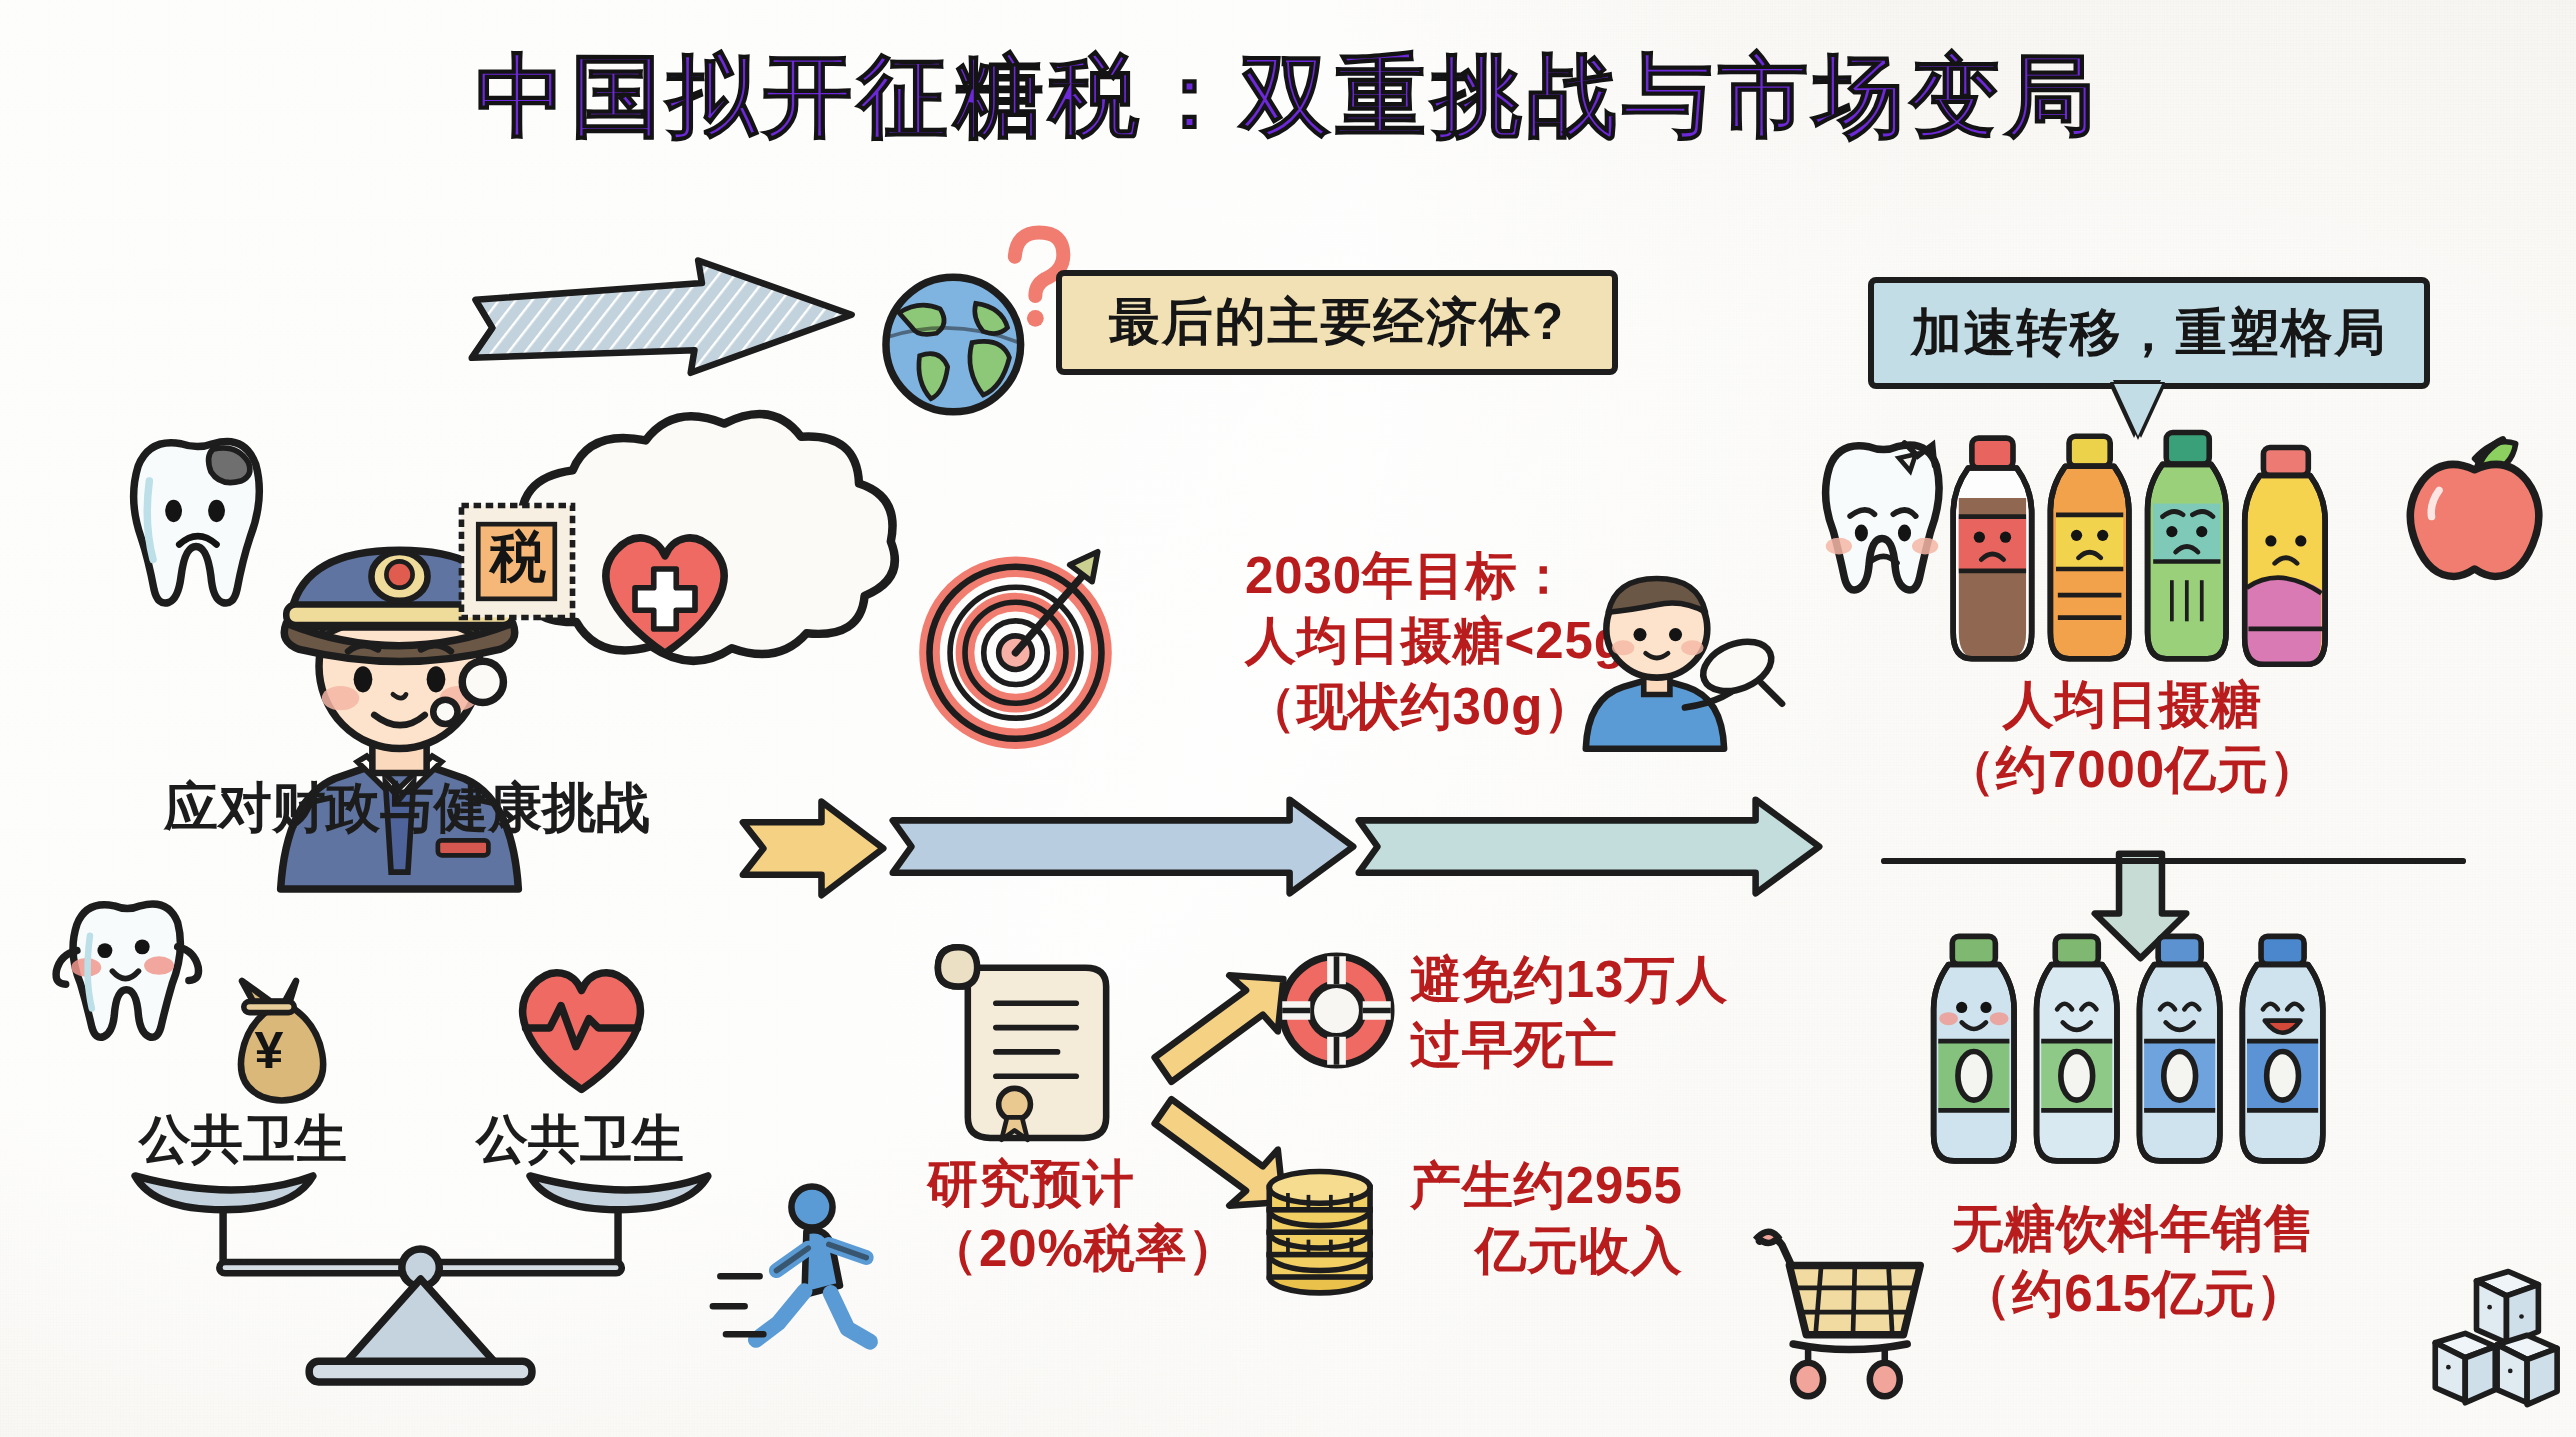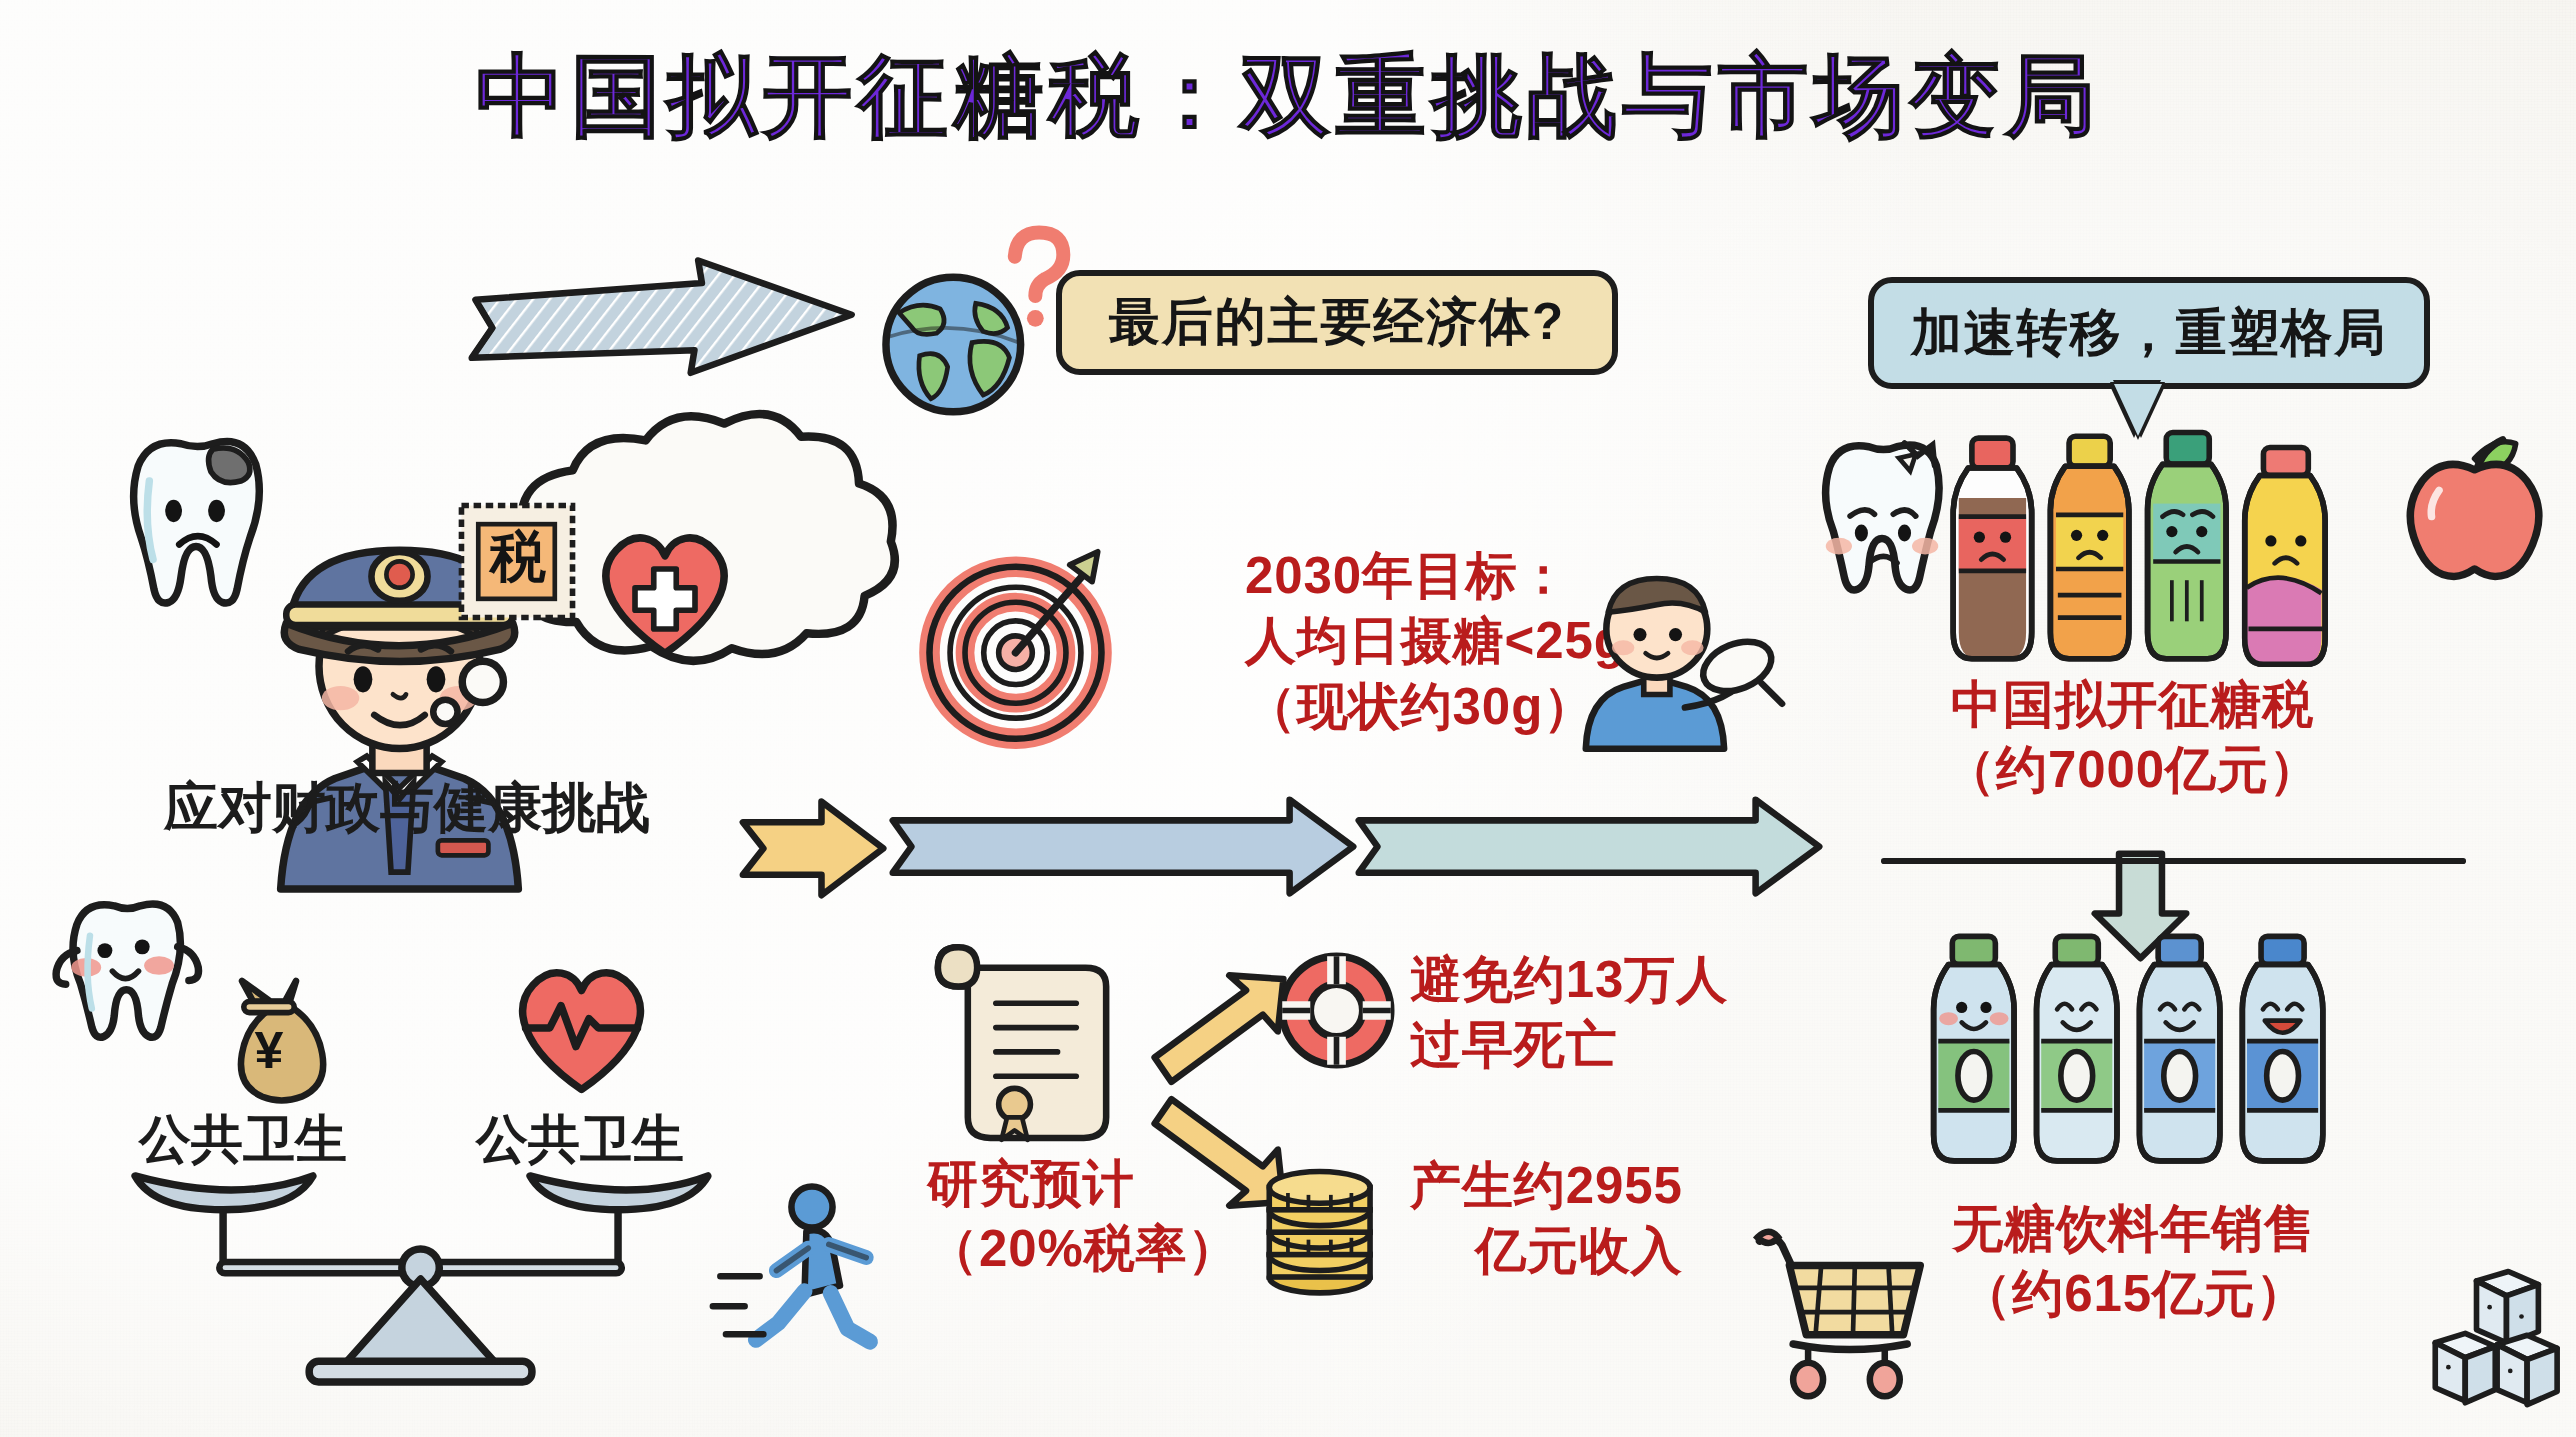--- a/index.html
+++ b/index.html
@@ -30,21 +30,21 @@
     text-align:center;
     font-size:90px;
     font-weight:700;
     letter-spacing:5.6px;
     color:#6d28d9;
     -webkit-text-stroke:1.4px #131313;
   }
 
   .callout{
     border:6.6px solid #1d1d1d;
-    border-radius:24px;
+    border-radius:8px;
     font-size:51px;
     font-weight:700;
     letter-spacing:1.9px;
     display:flex; align-items:center; justify-content:center;
     box-sizing:border-box;
     color:#161616;
   }
   #callout-economy{
     left:1056px; top:270px; width:562px; height:105px;
     background:#f2e1b4;
@@ -274,21 +274,21 @@
     <path d="M8,170 q36,-22 80,4 v52 q0,28 -20,28 h-42 q-18,0 -18,-26 z" fill="#da7ab4"></path>
     <path d="M22,52 h54 q16,22 16,48 v126 q0,28 -20,28 h-46 q-20,0 -20,-28 v-126 q0,-26 16,-48 z" fill="none" stroke="#1d1d1d" stroke-width="6" stroke-linejoin="round"></path>
     <path d="M8,172 q36,-24 80,6" fill="none" stroke="#1d1d1d" stroke-width="5"></path>
     <line x1="10" y1="216" x2="90" y2="216" stroke="#1d1d1d" stroke-width="5"></line>
     <circle cx="34" cy="122" r="6" fill="#141414"></circle>
       <circle cx="66" cy="122" r="6" fill="#141414"></circle>
     <path d="M38,146 q12,-12 24,0" fill="none" stroke="#1d1d1d" stroke-width="5" stroke-linecap="round"></path>
   </g>
 </svg>
 
-<div class="abs hand bodytext centered" id="market-sugar-label">中国拟开征糖税
+<div class="abs hand bodytext centered" id="market-sugar-label">人均日摄糖
 （约7000亿元）</div>
 
 <svg class="abs" style="left:2396px;top:421px" width="159" height="164" viewBox="0 0 170 175">
   <path d="M84,40 q22,-24 44,-16 q-4,26 -30,30 z" fill="#8cd160" stroke="#1d1d1d" stroke-width="6" stroke-linejoin="round"></path>
   <path d="M86,54 q6,-24 28,-34" fill="none" stroke="#1d1d1d" stroke-width="8" stroke-linecap="round"></path>
   <path d="M84,52 q-34,-16 -56,12 q-22,30 -6,68 q14,34 40,34 q10,0 22,-8 q12,8 22,8
            q26,0 40,-34 q16,-38 -6,-68 q-22,-28 -56,-12 z" fill="#f07d70" stroke="#1d1d1d" stroke-width="8" stroke-linejoin="round"></path>
   <path d="M46,74 q-10,14 -8,28" fill="none" stroke="#ffffff" stroke-width="8" stroke-linecap="round" opacity=".8"></path>
 </svg>
 

